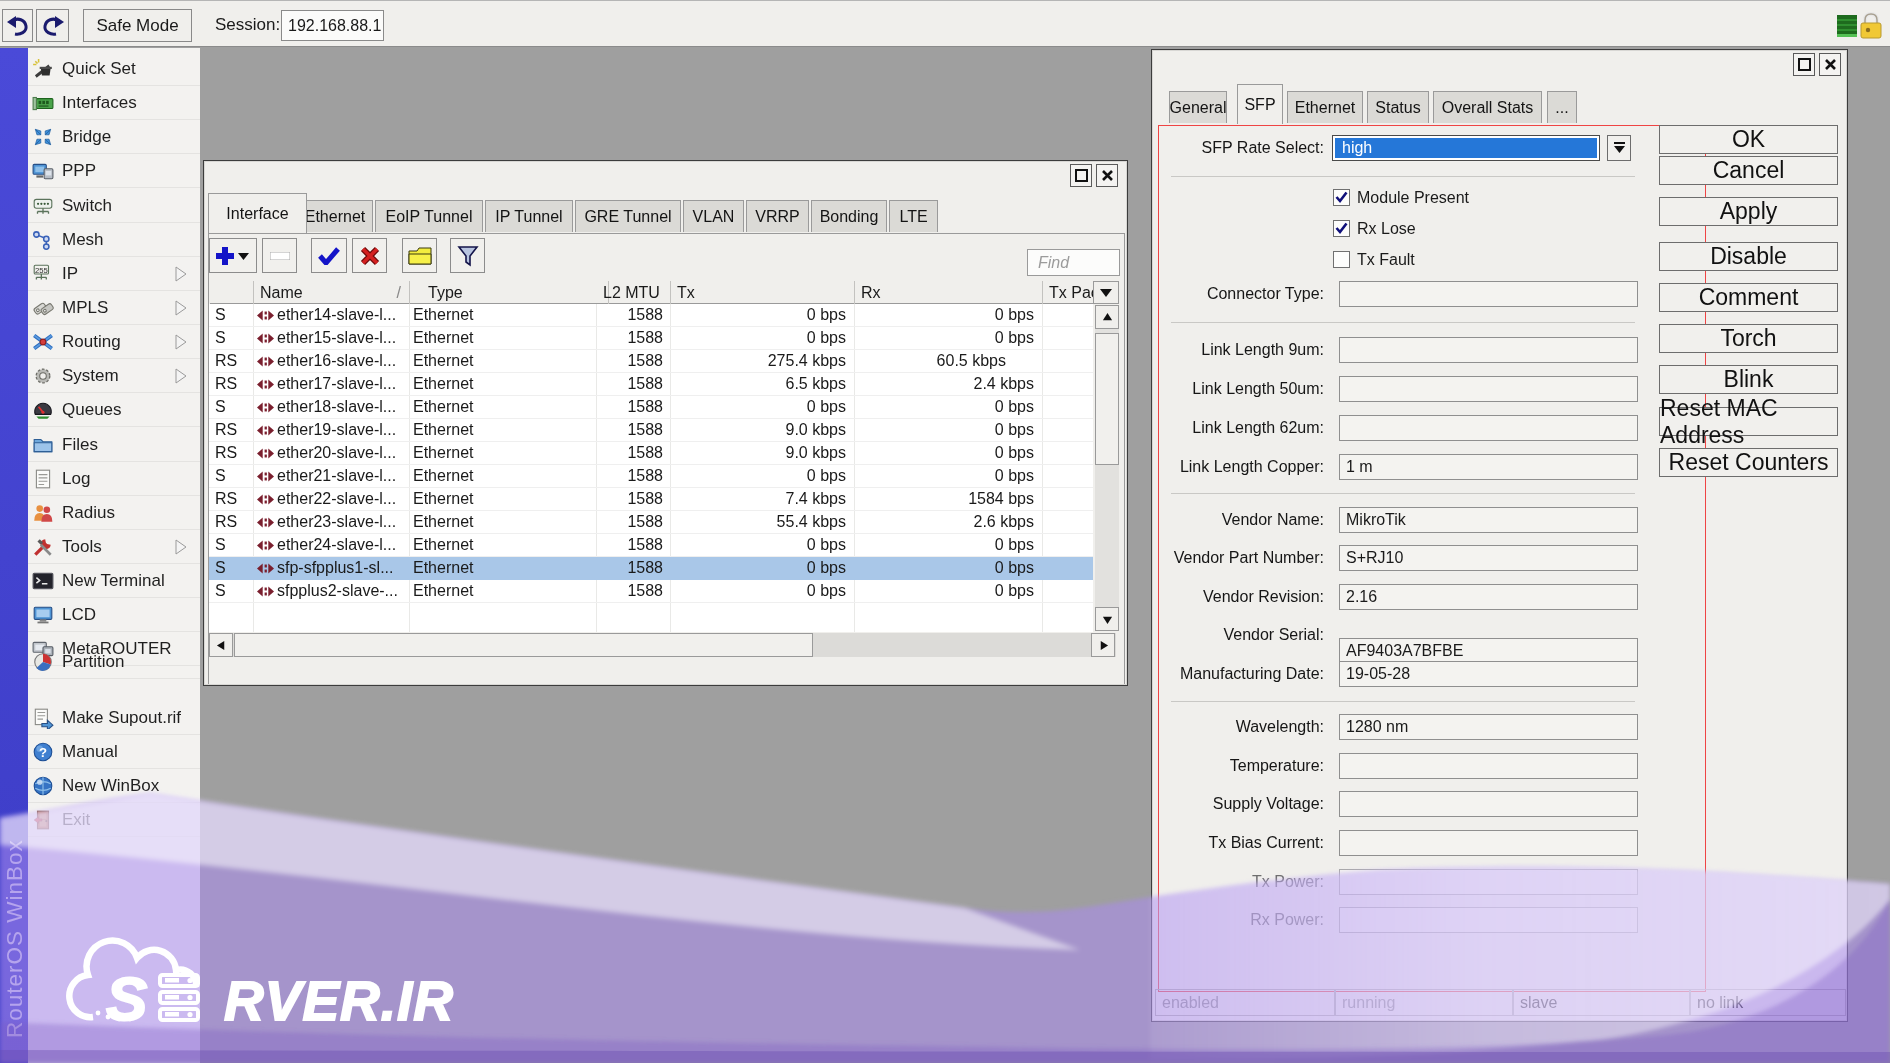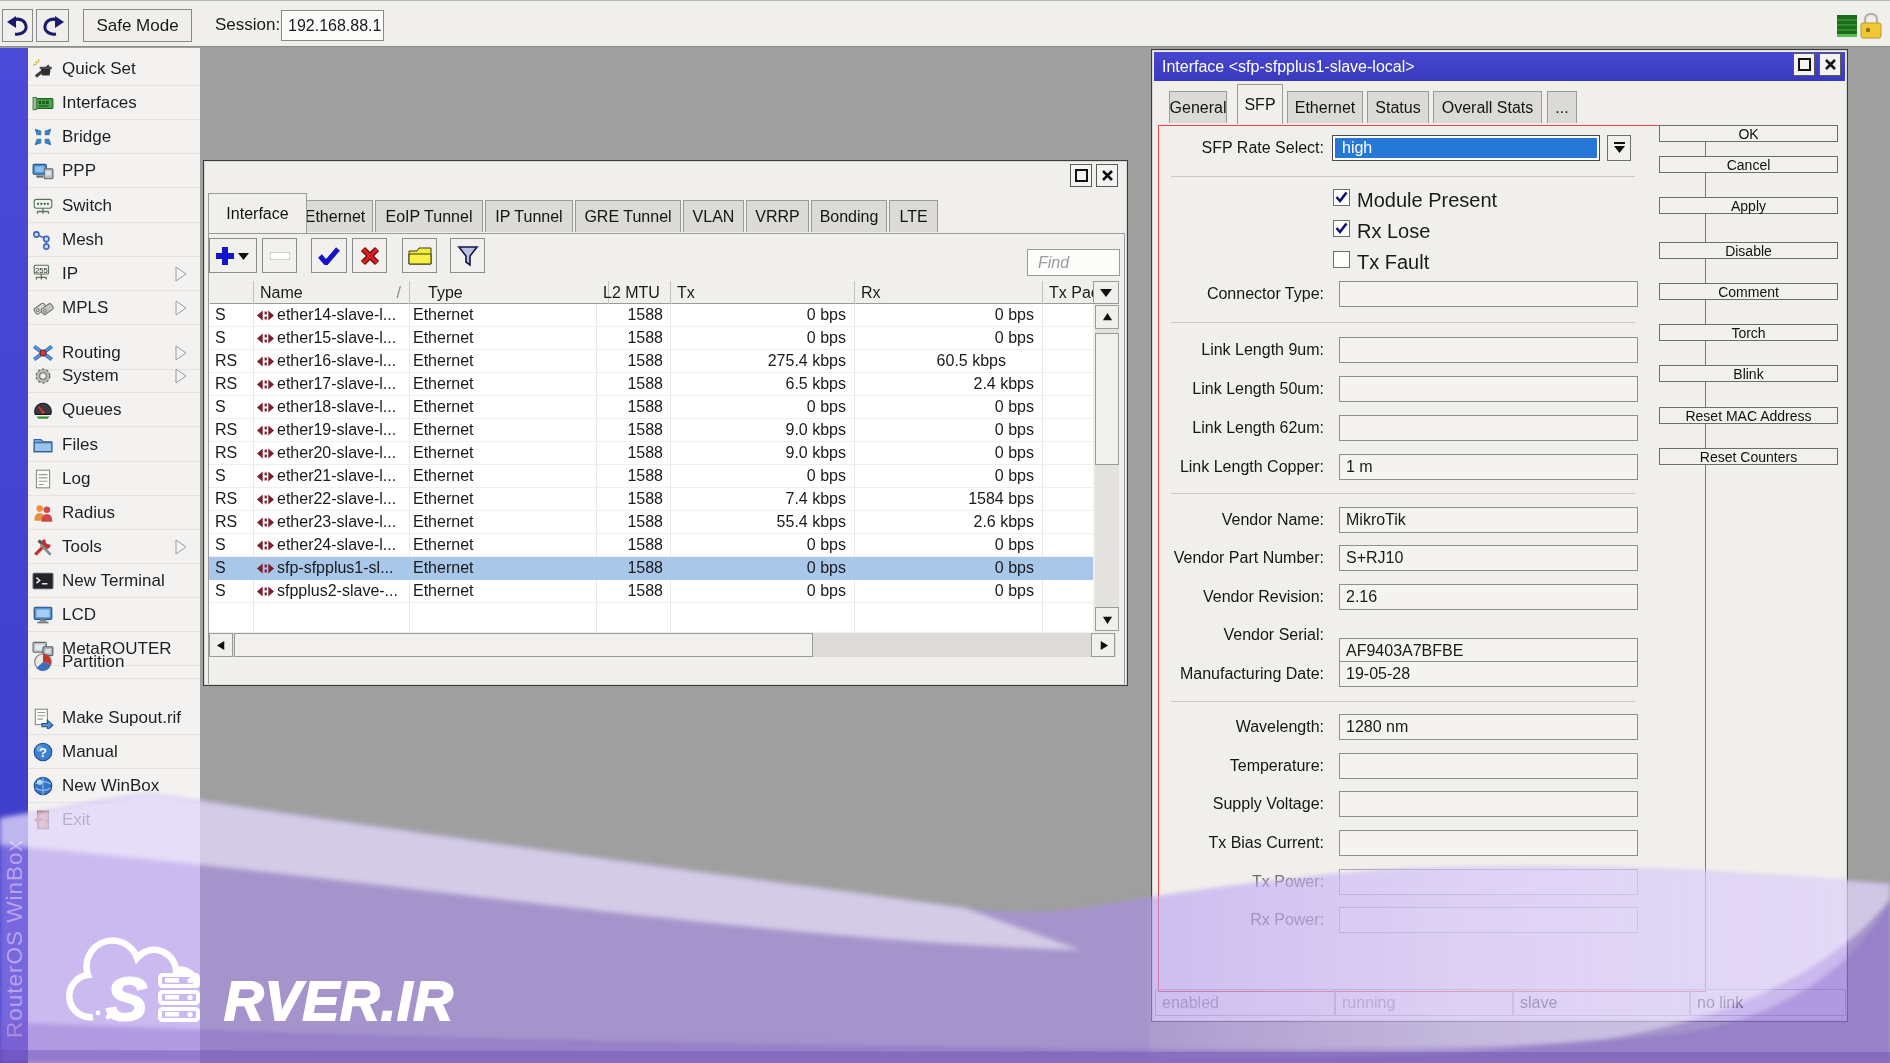--- a/index.html
+++ b/index.html
@@ -42,22 +42,22 @@
 #hscroll{position:absolute;left:0px;top:399px;width:907px;height:24px;background:#dcdbd8}
 .sbtn{position:absolute;background:#f0efec;border:1px solid #9a9a9a;display:flex;align-items:center;justify-content:center}
 #w1status{position:absolute;left:0px;top:424px;width:907px;height:26px;border-top:1px solid #9a9a9a;font-size:16px;line-height:25px;padding-left:6px}
 .ifico{position:absolute;top:3px;width:17px;height:17px}
 
 #w2panel{position:absolute;left:6px;top:75px;width:548px;height:867px;border:1px solid #ef4444}
 .flabel{position:absolute;font-size:16px;color:#161616;text-align:right;white-space:nowrap}
 .ffield{position:absolute;left:180px;width:299px;height:26px;background:#f4f3f0;border:1px solid #8f8f8f;font-size:16px;line-height:24px;padding-left:6px;white-space:nowrap}
 .fsep{position:absolute;left:12px;width:464px;height:1px;background:#c9c8c5}
 .cbox{position:absolute;width:17px;height:17px;background:#fdfdfc;border:1px solid #707070}
-.clabel{position:absolute;font-size:20px}
-.rbtn{position:absolute;left:507px;width:179px;height:17px;background:#f1f0ed;border:1px solid #6d6d6d;font-size:14px;display:flex;align-items:center;justify-content:center;color:#111}
+.clabel{position:absolute;font-size:16px}
+.rbtn{position:absolute;left:507px;width:179px;height:29px;background:#f1f0ed;border:1px solid #6d6d6d;font-size:23px;display:flex;align-items:center;justify-content:center;color:#111}
 .stcell{position:absolute;top:939px;height:27px;border:1px solid #b1b0ad;font-size:16px;line-height:25px;padding-left:6px}
 
 #wm{left:0;top:0;width:1890px;height:1063px;pointer-events:none}
 </style>
 </head>
 <body>
 <div class="abs" id="bluestripe"></div>
 <svg class="abs" style="left:0;top:0" width="30" height="1063">
     <text transform="rotate(-90 22 1038)" x="22" y="1038" font-size="22.5" letter-spacing="1" fill="rgba(228,228,242,0.8)" font-family="Liberation Sans">RouterOS WinBox</text>
   </svg>
@@ -143,21 +143,21 @@
           <circle cx="5" cy="9" r="1.2" fill="#fff" stroke="#77776f"></circle>
           <rect x="7" y="10" width="11" height="6" rx="2" fill="#c6c6c2" stroke="#77776f"></rect>
           <circle cx="10" cy="13" r="1.2" fill="#fff" stroke="#77776f"></circle>
         </g>
       </svg>
       <span class="lb">MPLS</span>
       <span class="ar"><svg width="14" height="16" viewBox="0 0 14 16">
           <path d="M2 1 L12 8 L2 15 Z" fill="#f4f4f4" stroke="#9a9a9a"></path>
         </svg></span>
     </div>
-<div class="mrow" style="top:288px">
+<div class="mrow" style="top:277px">
       <svg class="ic" viewBox="0 0 20 20">
         <path d="M2 4 L18 16 M18 4 L2 16" stroke="#2f6fc0" stroke-width="3.4"></path>
         <path d="M2 4 L18 16 M18 4 L2 16" stroke="#5b9be0" stroke-width="1.6"></path>
         <circle cx="10" cy="10" r="2.6" fill="#d43c3c" stroke="#8e1f1f"></circle>
       </svg>
       <span class="lb">Routing</span>
       <span class="ar"><svg width="14" height="16" viewBox="0 0 14 16">
           <path d="M2 1 L12 8 L2 15 Z" fill="#f4f4f4" stroke="#9a9a9a"></path>
         </svg></span>
     </div>
@@ -598,21 +598,20 @@
       <div style="position:absolute;left:25px;top:0;width:579px;height:24px;background:#f1f0ed;border:1px solid #9a9a9a"></div>
       <div class="sbtn" style="left:882px;top:0;width:24px;height:24px">
           <svg width="11" height="11" viewBox="0 0 12 12">
             <path d="M11 6 L3 1 V11Z" fill="#111"></path>
           </svg>
         </div>
     </div>
   </div>
 </div>
 <div class="win" id="win2" style="left:1151px;top:49px;width:697px;height:973px">
-  <div class="titlebar tb-active">Interface &lt;sfp-sfpplus1-slave-local&gt;</div>
   <div class="wbtn" style="left:641px">
       <svg width="13" height="13" viewBox="0 0 13 13">
         <rect x="1" y="1" width="11" height="11" fill="none" stroke="#111" stroke-width="2"></rect>
       </svg>
     </div>
   <div class="wbtn" style="left:667px">
       <svg width="13" height="13" viewBox="0 0 13 13">
         <path d="M2 2 L11 11 M11 2 L2 11" stroke="#111" stroke-width="2.6"></path>
       </svg>
     </div>

